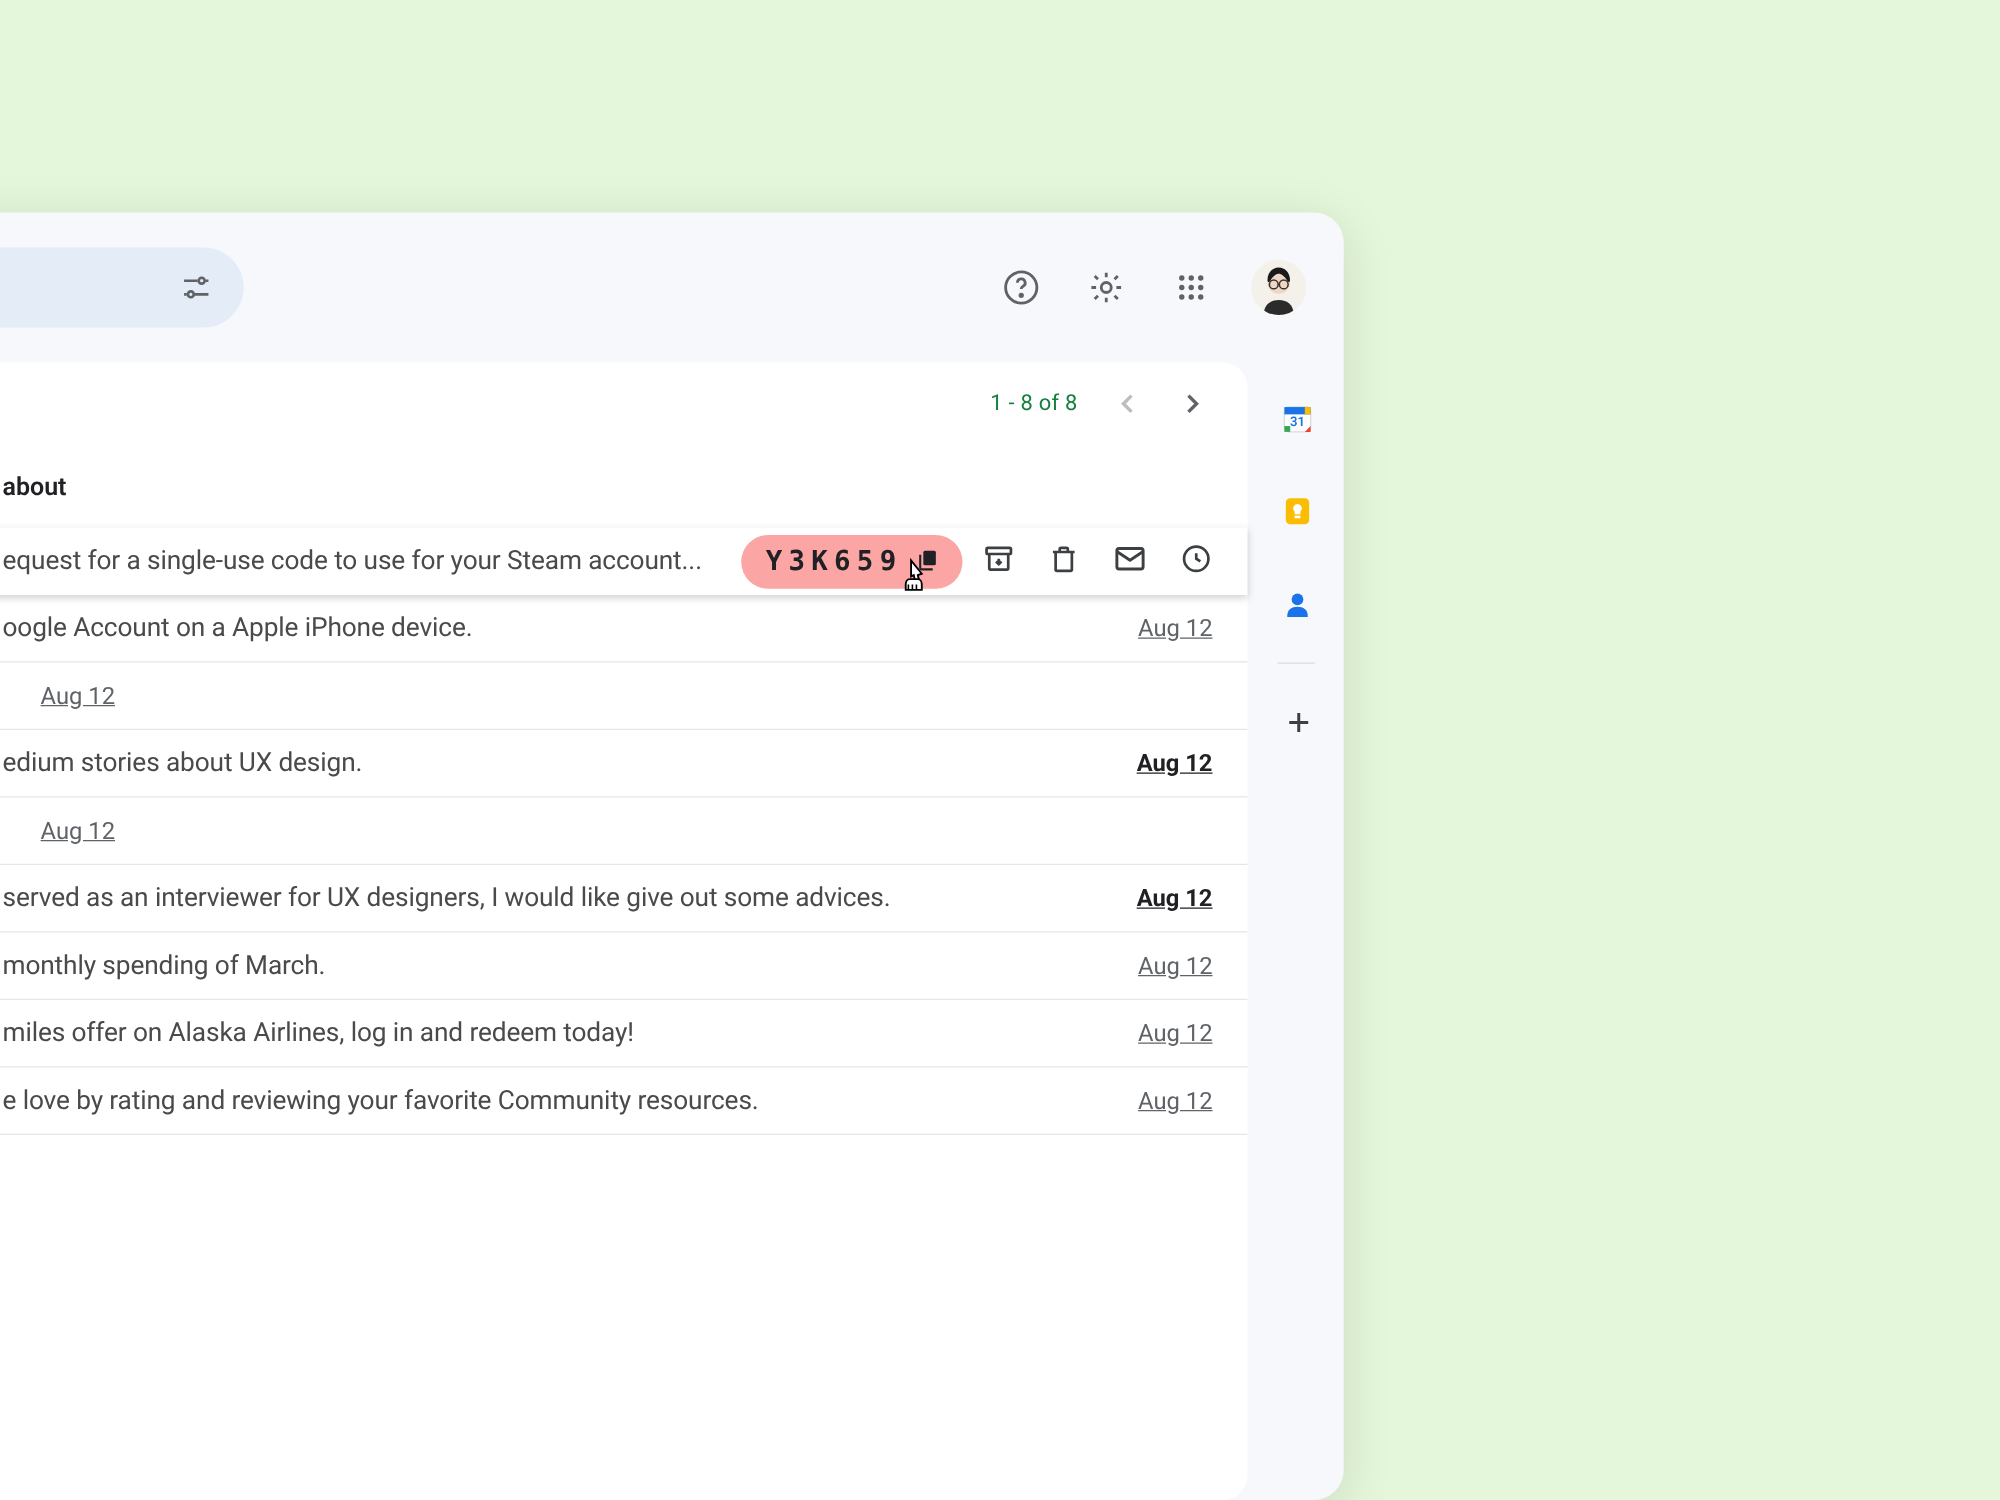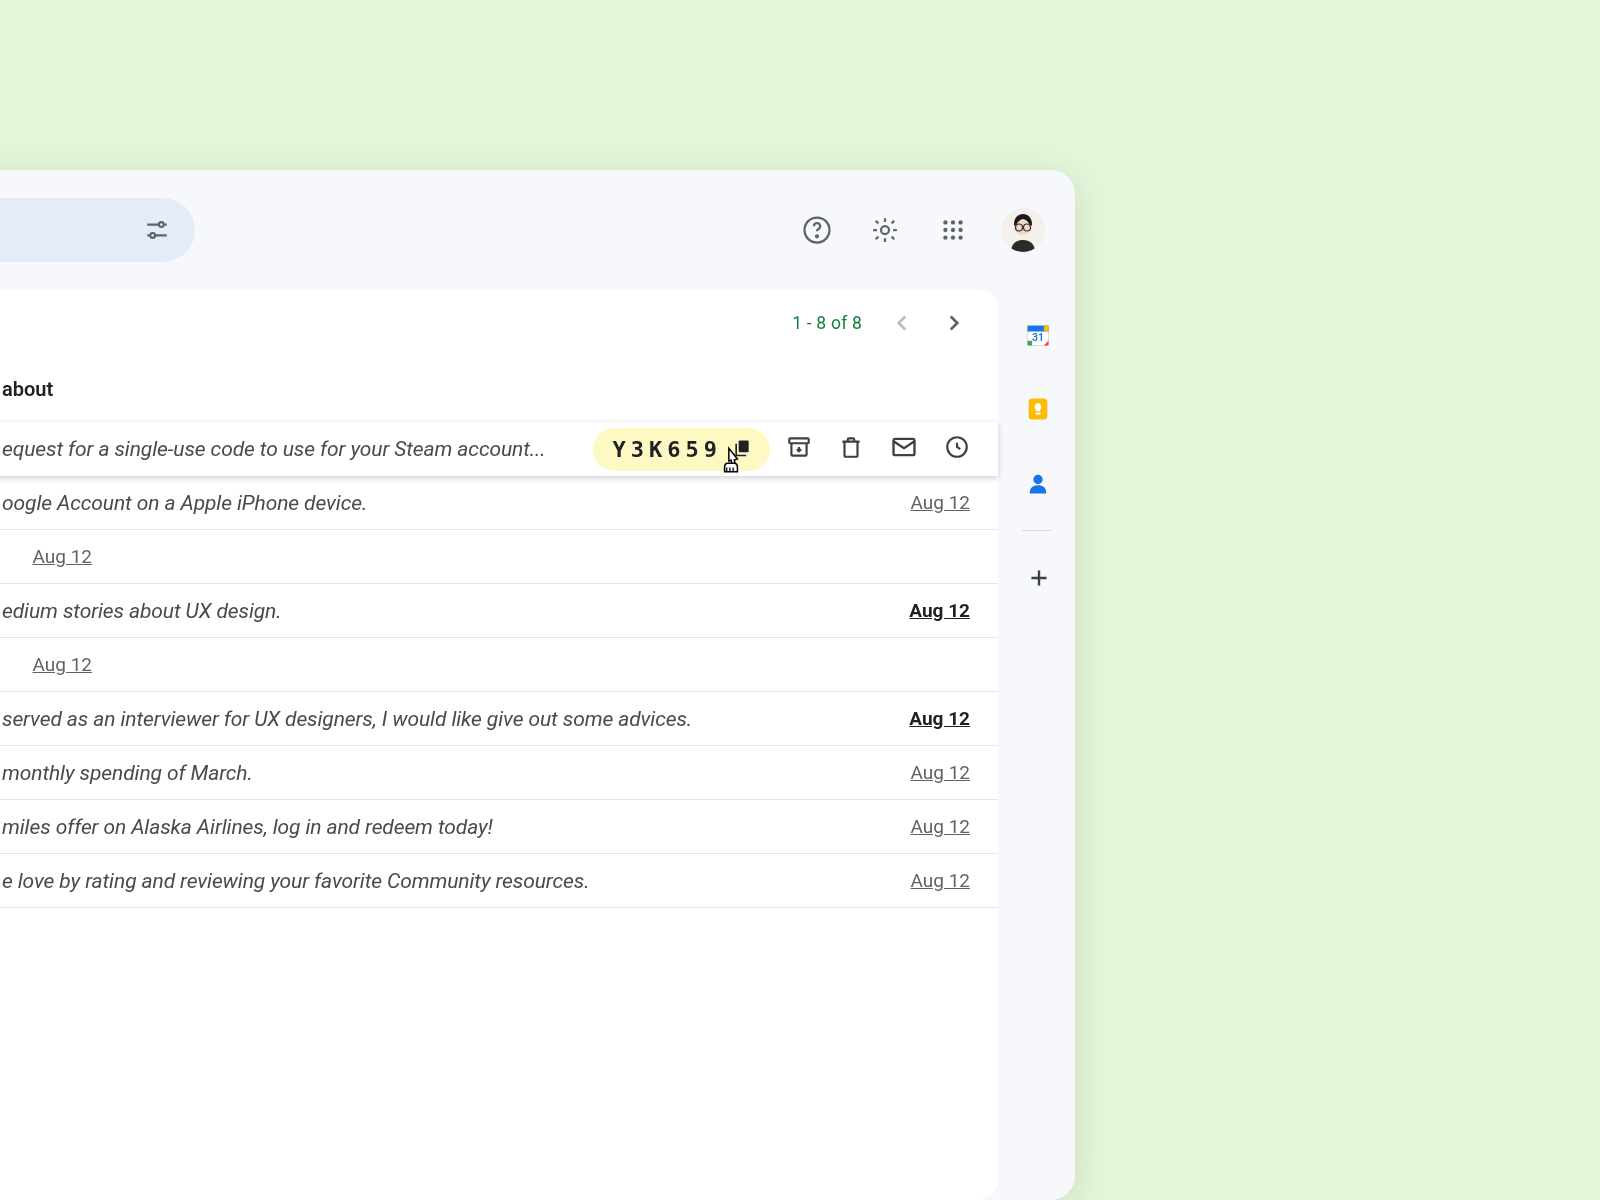--- a/index.html
+++ b/index.html
@@ -134,35 +134,34 @@
       border-bottom: none;
     }
     .snippet {
       flex: 1;
       font-size: 21px;
       color: #4a4a4a;
       white-space: nowrap;
       overflow: hidden;
       text-overflow: ellipsis;
       letter-spacing: -0.1px;
-      font-style: italic;
     }
     .date {
       font-size: 19px;
       color: #5f6368;
       min-width: 90px;
       text-align: right;
       text-decoration: underline;
     }
     .date.bold {
       font-weight: 700;
       color: #202124;
     }
     .code-chip {
-      background: #fef9c3;
+      background: #fca5a5;
       border-radius: 24px;
       padding: 9px 16px 9px 20px;
       display: flex;
       align-items: center;
       gap: 10px;
       margin-right: 16px;
     }
     .code-text {
       font-family: ui-monospace, 'SF Mono', Menlo, monospace;
       font-size: 22px;

